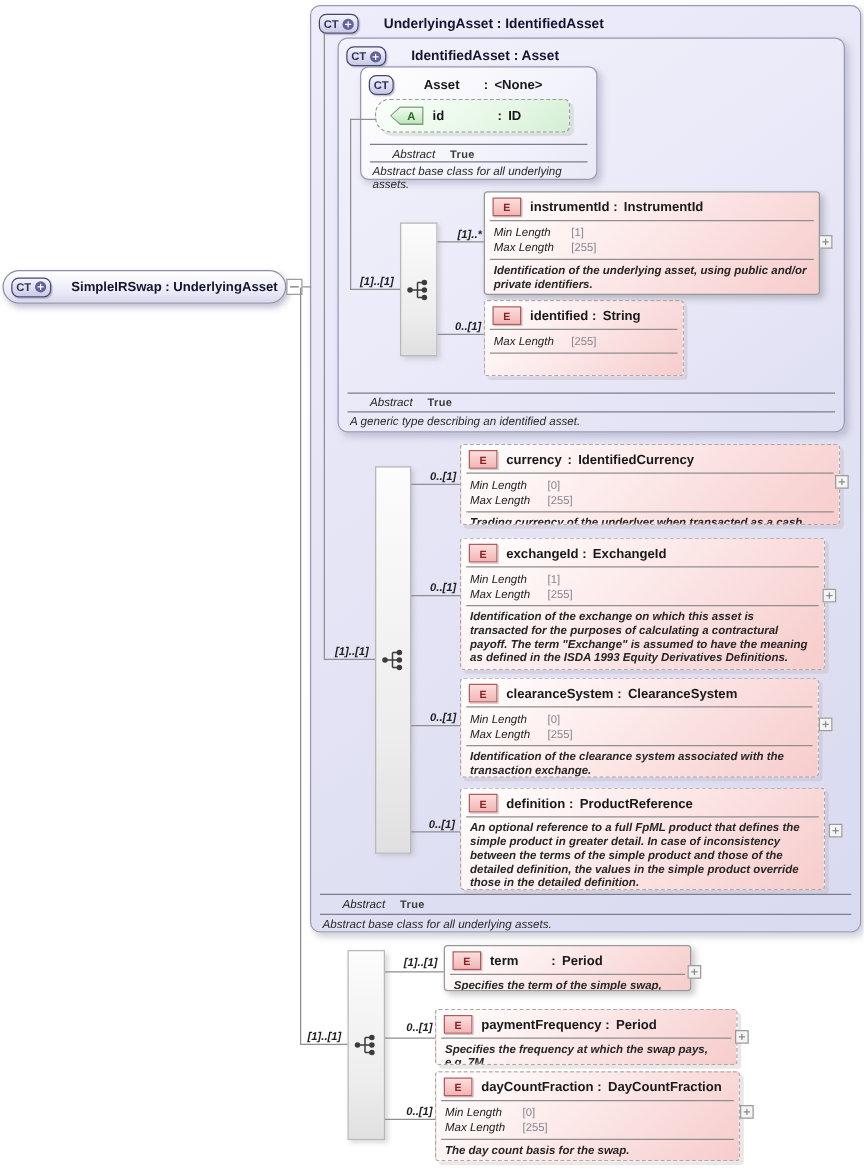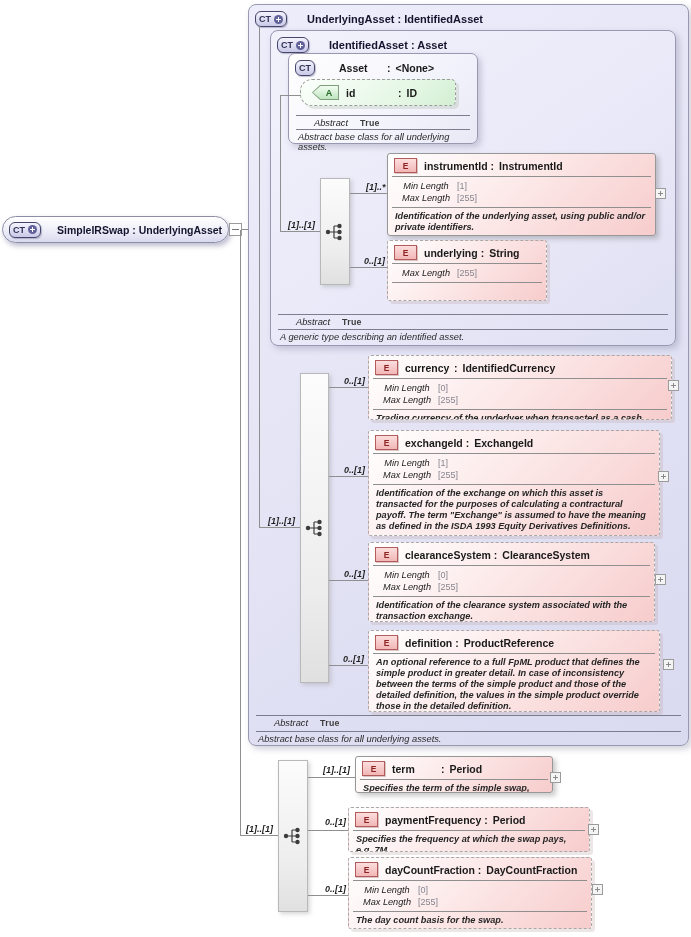--- a/index.html
+++ b/index.html
@@ -55,21 +55,21 @@
           box-shadow:3px 3px 5px rgba(120,120,120,.4);}
   .el-box.dashed{border-style:dashed;border-color:#a8a8a8;box-shadow:3px 3px 0 rgba(190,165,165,.28);}
   .el-head{display:flex;align-items:center;padding:4px 5px 2px 6px;
            font-size:10.5px;font-weight:bold;color:#191919;white-space:nowrap;}
   .e-badge{width:21px;height:13px;border:1px solid #b35b5b;margin-right:7px;flex:none;
            background:linear-gradient(180deg,#fcdede,#f2b6b6);display:flex;align-items:center;justify-content:center;
            font-size:8.5px;font-weight:bold;color:#8c2222;box-shadow:1px 1px 0 rgba(150,100,100,.35);}
   .el-name{min-width:46px;margin-right:3px;}
   .el-colon{margin-right:5px;}
   .el-sep{height:1px;background:#8f8f8f;margin:1px 4px 0 4px;}
-  .props{padding:3px 2px 2px 7px;text-align:center;}
+  .props{padding:3px 2px 2px 7px;}
   .prop-row{display:flex;align-items:baseline;line-height:12px;}
   .prop-label{font-size:9.2px;font-style:italic;color:#1c1c1c;width:62px;flex:none;}
   .prop-value{font-size:9px;color:#85858f;}
   .el-doc{padding:3px 7px 3px 7px;font-size:9.2px;font-style:italic;color:#262626;line-height:11px;font-weight:bold;}
 
   
   .root-node{position:absolute;left:2px;top:216px;width:227px;height:27px;box-sizing:border-box;
              border:1px solid #8d8da5;border-radius:14px;padding-left:6px;
              background:linear-gradient(180deg,#ffffff 0%,#ececf8 60%,#d9d9ee 100%);
              box-shadow:2px 3px 5px rgba(110,110,150,.45);display:flex;align-items:center;}
@@ -210,21 +210,21 @@
     </div>
     <div class="el-sep"></div>
     <div class="el-doc">Identification of the underlying asset, using public and/or private identifiers.</div>
   </div>
 
   <div class="el-box dashed" style="left:387px;top:240px;width:160px;height:61px">
     <div class="el-head">
       <span class="e-badge">
           <span>E</span>
         </span>
-      <span class="el-name">underlying</span>
+      <span class="el-name">identified</span>
       <span class="el-colon">:</span>
       <span class="el-type">String</span>
     </div>
     <div class="el-sep"></div>
     <div class="props">
       <div class="prop-row">
         <span class="prop-label">Max Length</span>
         <span class="prop-value">[255]</span>
       </div>
     </div>

